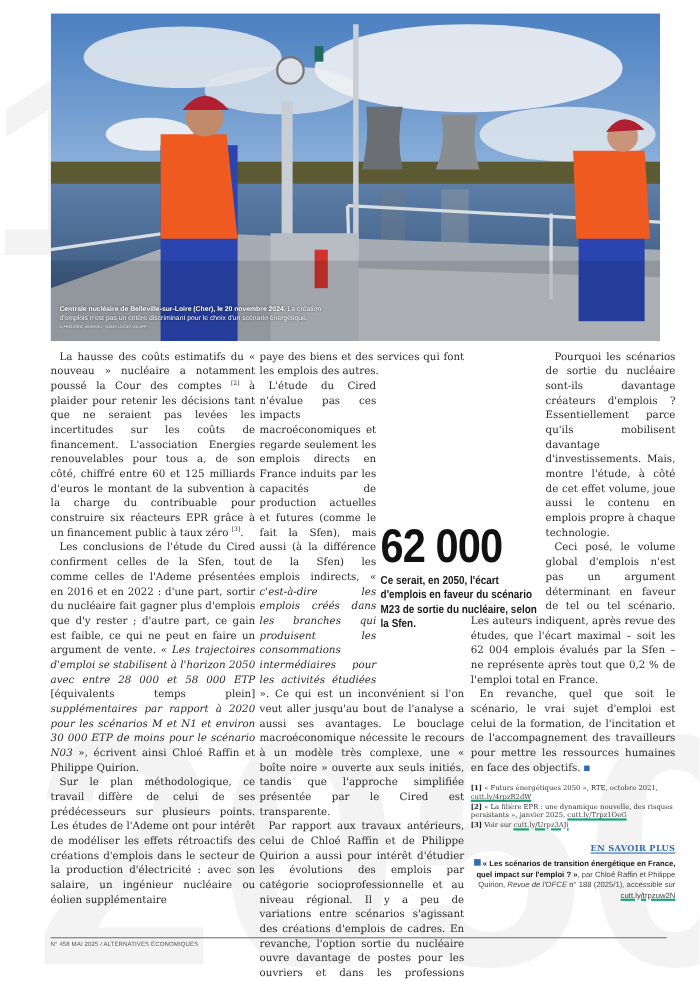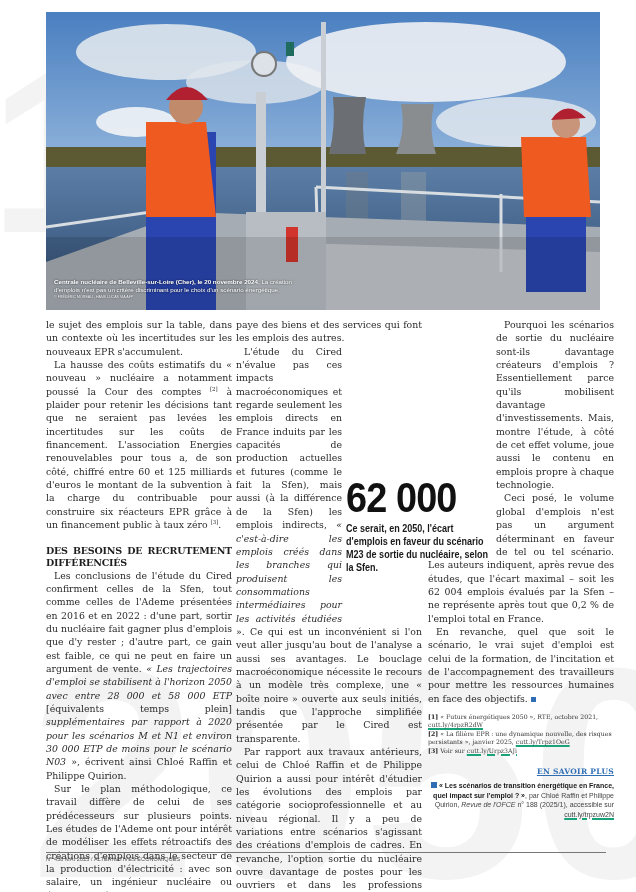--- a/index.html
+++ b/index.html
@@ -102,23 +102,21 @@
     <rect x="0" y="225" width="554" height="73" fill="#000" opacity=".12"></rect>
   </svg>
   <div class="caption">
     <b>Centrale nucléaire de Belleville-sur-Loire (Cher), le 20 novembre 2024.</b>
     <span>La création d'emplois n'est pas un critère discriminant pour le choix d'un scénario énergétique.</span>
     <div class="credit">© FRÉDÉRIC MOREAU - HANS LUCAS VIA AFP</div>
   </div>
 </div>
 
 <div class="col col1">
-  <p>le sujet des emplois sur la table, dans un contexte où les incertitudes sur les nouveaux EPR s'accumulent.</p>
   <p class="ind"><span>La hausse des coûts estimatifs du « nouveau » nucléaire a notamment poussé la Cour des comptes </span><sup>[2]</sup><span> à plaider pour retenir les décisions tant que ne seraient pas levées les incertitudes sur les coûts de financement. L'association Energies renouvelables pour tous a, de son côté, chiffré entre 60 et 125 milliards d'euros le montant de la subvention à la charge du contribuable pour construire six réacteurs EPR grâce à un financement public à taux zéro </span><sup>[3]</sup><span>.</span></p>
-  <h3>DES BESOINS DE RECRUTEMENT DIFFÉRENCIÉS</h3>
   <p class="ind"><span>Les conclusions de l'étude du Cired confirment celles de la Sfen, tout comme celles de l'Ademe présentées en 2016 et en 2022 : d'une part, sortir du nucléaire fait gagner plus d'emplois que d'y rester ; d'autre part, ce gain est faible, ce qui ne peut en faire un argument de vente. </span><i>« Les trajectoires d'emploi se stabilisent à l'horizon 2050 avec entre 28 000 et 58 000 ETP</i><span> [équivalents temps plein] </span><i>supplémentaires par rapport à 2020 pour les scénarios M et N1 et environ 30 000 ETP de moins pour le scénario N03</i><span> », écrivent ainsi Chloé Raffin et Philippe Quirion.</span></p>
   <p class="ind">Sur le plan méthodologique, ce travail diffère de celui de ses prédécesseurs sur plusieurs points. Les études de l'Ademe ont pour intérêt de modéliser les effets rétroactifs des créations d'emplois dans le secteur de la production d'électricité : avec son salaire, un ingénieur nucléaire ou éolien supplémentaire</p>
 </div>
 
 <div class="col col2 wrapcol2">
   <p>paye des biens et des services qui font les emplois des autres.</p>
   <div style="height:0;"></div>
   <p class="ind"><span class="shape" style="float:right;width:80px;height:177px;margin-top:93px;"></span><span>L'étude du Cired n'évalue pas ces impacts macroéconomiques et regarde seulement les emplois directs en France induits par les capacités de production actuelles et futures (comme le fait la Sfen), mais aussi (à la différence de la Sfen) les emplois indirects, </span><i>« c'est-à-dire les emplois créés dans les branches qui produisent les consommations intermédiaires pour les activités étudiées</i><span> ». Ce qui est un inconvénient si l'on veut aller jusqu'au bout de l'analyse a aussi ses avantages. Le bouclage macroéconomique nécessite le recours à un modèle très complexe, une « boîte noire » ouverte aux seuls initiés, tandis que l'approche simplifiée présentée par le Cired est transparente.</span></p>
   <p class="ind"><span>Par rapport aux travaux antérieurs, celui de Chloé Raffin et de Philippe Quirion a aussi pour intérêt d'étudier les évolutions des emplois par catégorie socioprofessionnelle et au niveau régional. Il y a peu de variations entre scénarios s'agissant des créations d'emplois de cadres. En revanche, l'option sortie du nucléaire ouvre davantage de postes pour les ouvriers et dans les professions intermédiaires en raison de la nature des activités : la construction de parcs éoliens </span></p>
 </div>

